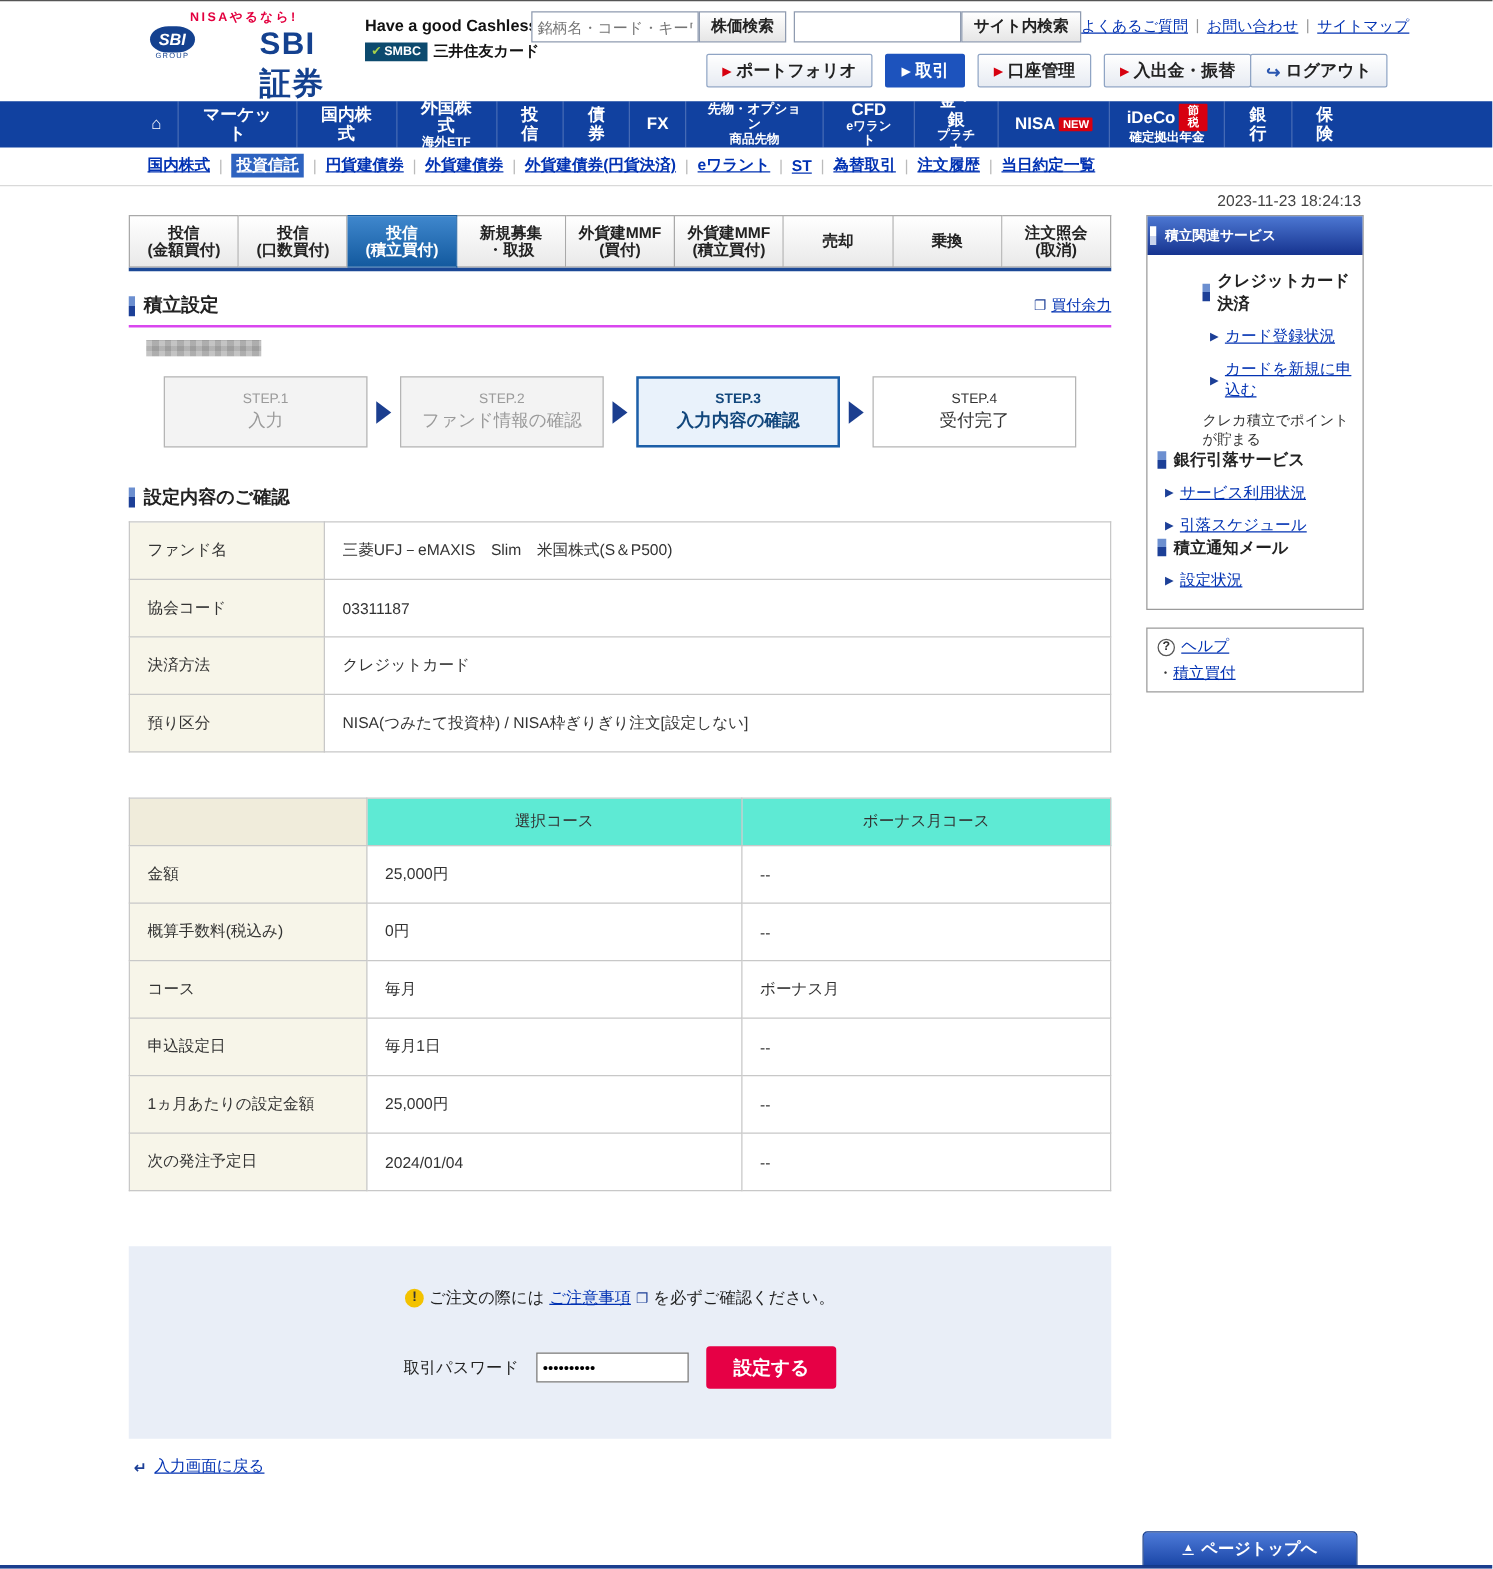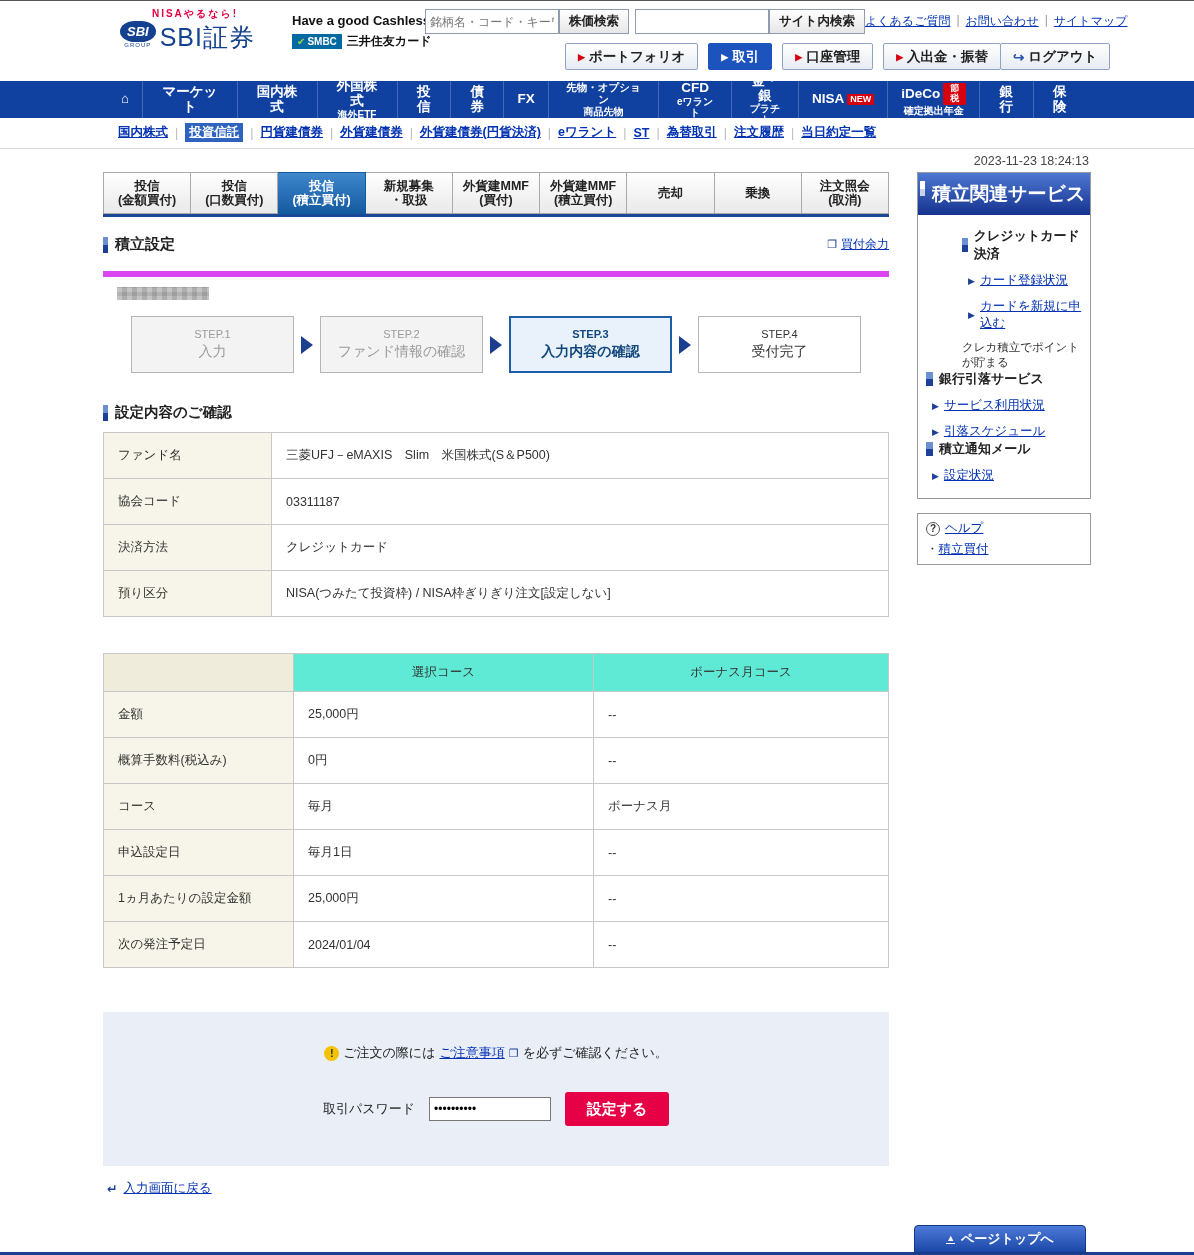--- a/index.html
+++ b/index.html
@@ -13,25 +13,25 @@
 
   
   .hdr { padding:6px 0 8px 0; position:relative; height:80px; }
   .hdr-row1 { display:flex; align-items:flex-start; }
   .logo-wrap { margin-left:120px; width:150px; }
   .nisa-tag { color:#e3003f; font-size:10px; font-weight:bold; letter-spacing:2px; text-align:center; }
   .brand-row { display:flex; gap:4px; }
   .sbi-mark { background:#14418f; color:#fff; font-style:italic; font-weight:bold; font-size:13px;
     border-radius:50% / 60%; padding:4px 7px; line-height:1; }
   .sbi-group { font-size:6px; color:#14418f; text-align:center; letter-spacing:1px; }
-  .brand-name { color:#14418f; font-size:25px; font-weight:normal; letter-spacing:1px; }
+  .brand-name { color:#14418f; font-size:25px; font-weight:bold; letter-spacing:1px;margin-left:48px; }
   .smbc-wrap { margin-left:22px; padding-top:6px; }
   .smbc-tag { font-weight:bold; color:#111; font-size:13px; }
   .smbc-row { display:flex; align-items:center; gap:5px; margin-top:5px; }
-  .smbc-badge { background:#0369a1; color:#fff; font-size:10px; font-weight:bold; padding:2px 5px; }
+  .smbc-badge { background:#0c4a6e; color:#fff; font-size:10px; font-weight:bold; padding:2px 5px; }
   .smbc-leaf { color:#a8d24a; margin-right:2px; }
   .smbc-card { font-weight:bold; color:#111; font-size:12px; }
   .search-zone { position:absolute; left:425px; top:8px; display:flex; align-items:center; }
   .search-zone input { width:134px; height:25px; border:1px solid #8f9bb0; padding:0 4px; font-size:12px; }
   .btn-gray { height:25px; background:linear-gradient(#fff,#e6e6e6); border:1px solid #8f9bb0;
     font-weight:bold; font-size:12.5px; padding:0 9px; cursor:pointer; color:#222; }
   .search2 { margin-left:6px; }
   .top-links { position:absolute; left:865px; top:12px; display:flex; font-size:12px; }
   .top-links span.sep { color:#999; margin:0 6px; }
   .acct-row { position:absolute; left:565px; top:42px; display:flex; gap:10px; }
@@ -73,21 +73,21 @@
   .tabbar { display:flex; border-bottom:3px solid #1b4896; }
   .tab { flex:1; height:42px; display:flex; align-items:center; justify-content:center; text-align:center;
     font-size:12.5px; font-weight:bold; line-height:1.15; white-space:pre-line;
     background:linear-gradient(#ffffff,#e9e9e9); border:1px solid #a9a9a9; border-left:none;
     color:#222; cursor:pointer; }
   .tab:first-child { border-left:1px solid #a9a9a9; }
   .tab.active { background:linear-gradient(#3f87cd,#135a9f); color:#fff; border-color:#135a9f; }
 
   
   .title-row { display:flex; align-items:center; justify-content:space-between;
-    margin-top:18px; padding-bottom:17px; border-bottom:6px solid #d946ef; }
+    margin-top:18px; padding-bottom:6px; border-bottom:2px solid #d946ef; }
   .h-title { display:flex; align-items:center; gap:7px; font-size:15px; font-weight:bold; color:#222; }
   .marker { width:5px; height:16px; background:linear-gradient(#6c8fd0 50%, #1c3f97 50%); }
   .power-link { font-size:12px; display:flex; align-items:center; gap:4px; }
   .popup-ic { color:#1c3f97; font-size:11px; text-decoration:none; display:inline-block; }
 
   .mask { width:92px; height:13px; margin:10px 0 0 14px;
     background-image:repeating-linear-gradient(90deg,#dcdcdc 0 5px,#c3c3c3 5px 10px),
                      repeating-linear-gradient(0deg,#e3e3e3 0 4px,#cfcfcf 4px 8px);
     background-blend-mode:multiply; filter:blur(.5px); }
 
@@ -101,21 +101,21 @@
   .step-box.future { background:#fff; color:#333; }
   .step-arrow { width:0; height:0; border-top:9px solid transparent; border-bottom:9px solid transparent;
     border-left:12px solid #1b3e8f; margin:0 7px; }
 
   .sec-title { display:flex; align-items:center; gap:7px; font-size:14.5px; font-weight:bold; color:#222;
     margin-top:30px; }
 
   
   table.info { width:100%; border-collapse:collapse; margin-top:10px; font-size:12.5px; }
   table.info td, table.info th { border:1px solid #c8c8c8; padding:0 14px; height:46px; text-align:left; }
-  td.lbl { width:168px; background:#f7f5e9; color:#333; }
+  td.lbl { width:156px; background:#f7f5e9; color:#333; }
   td.val { background:#fff; }
   table.plan { margin-top:36px; }
   table.plan th { background:#5eead4; text-align:center; font-weight:normal; height:38px; font-size:12.5px; }
   table.plan th.corner { background:#f0ecdb; width:190px; }
   table.plan td.c2 { width:300px; }
 
   
   .confirm-box { margin-top:44px; background:#e9eef7; padding:32px 0 40px; }
   .notice-line { display:flex; justify-content:center; align-items:center; gap:4px; font-size:13px; color:#222; }
   .warn-ic { width:15px; height:15px; border-radius:50%; background:#f3c200; color:#333;
@@ -123,22 +123,22 @@
   .pw-row { display:flex; justify-content:center; align-items:center; gap:14px; margin-top:30px; }
   .pw-row label { font-size:13px; color:#222; }
   .pw-row input { width:122px; height:24px; border:1px solid #777; padding:0 4px; font-size:12px; }
   .btn-pink { background:#e60045; color:#fff; font-weight:bold; font-size:15px; border:none;
     border-radius:3px; width:104px; height:34px; cursor:pointer; }
   .back-row { margin:14px 0 0 4px; display:flex; align-items:center; gap:6px; font-size:12.5px; }
   .ret-ic { color:#1c3f97; font-weight:bold; }
 
   
   .side-box { border:1px solid #9b9b9b; }
-  .side-head { background:linear-gradient(#4c77d2,#16338f); color:#fff; font-weight:bold; font-size:19px;
-    display:flex; align-items:flex-start; gap:7px; padding:8px 2px; }
+  .side-head { background:linear-gradient(#4c77d2,#16338f); color:#fff; font-weight:bold; font-size:11px;
+    display:flex; align-items:flex-end; gap:7px; padding:8px 2px; }
   .side-marker { width:5px; height:15px; background:linear-gradient(#ffffff 50%,#c9d3ec 50%); }
   .side-body { padding:10px 8px 14px; }
   .side-sec { }
   .side-sec:first-child { margin-top:2px;margin-left:36px; }
   .side-sec-h { display:flex; align-items:center; gap:6px; font-size:13px; font-weight:bold; color:#222; }
   .side-sec-marker { width:7px; height:14px; background:linear-gradient(#6c8fd0 50%,#1c3f97 50%); }
   .side-link { display:flex; align-items:center; gap:5px; margin:9px 0 0 6px; font-size:12.5px; }
   .side-link .tri { color:#1c3f97; font-size:9px; }
   .side-note { font-size:11.5px; color:#333; margin-top:8px; }
   .help-box { border:1px solid #9b9b9b; margin-top:14px; padding:6px 8px; font-size:12.5px; }

